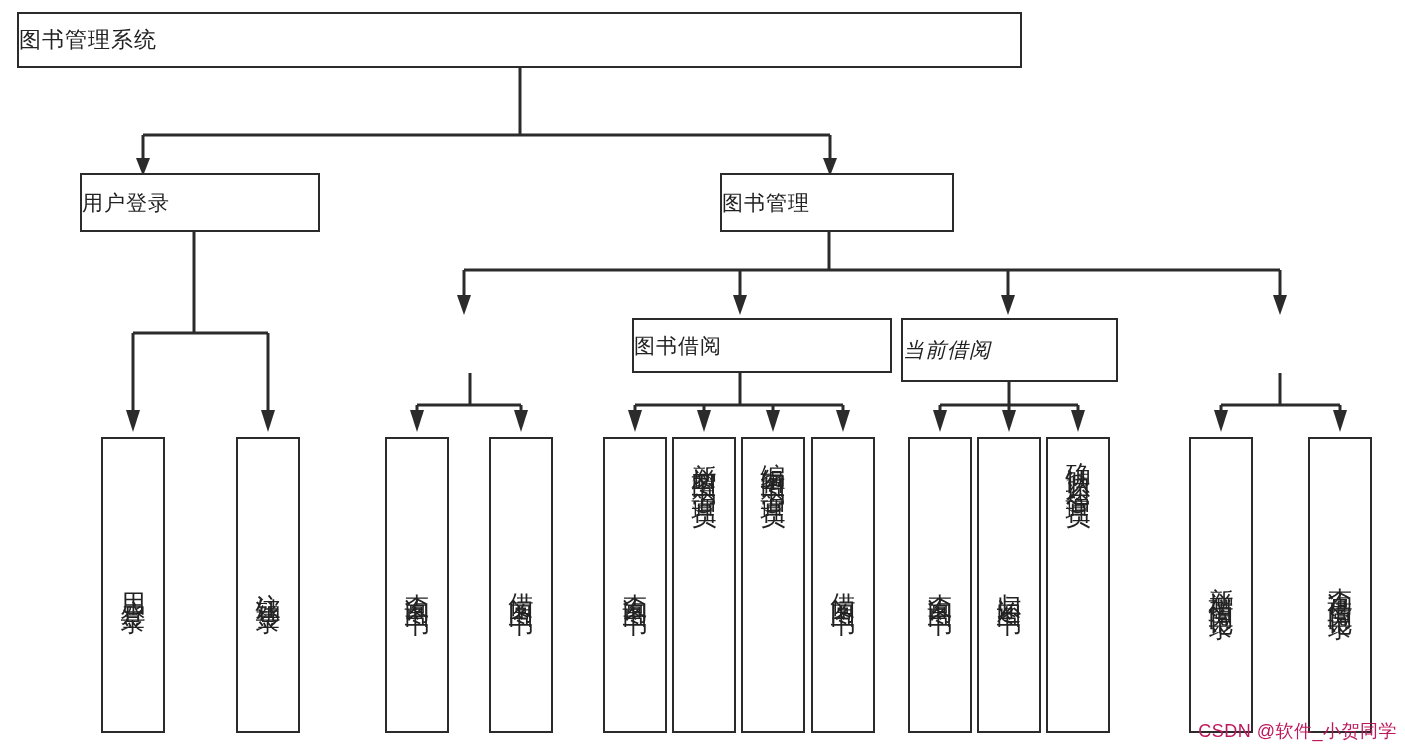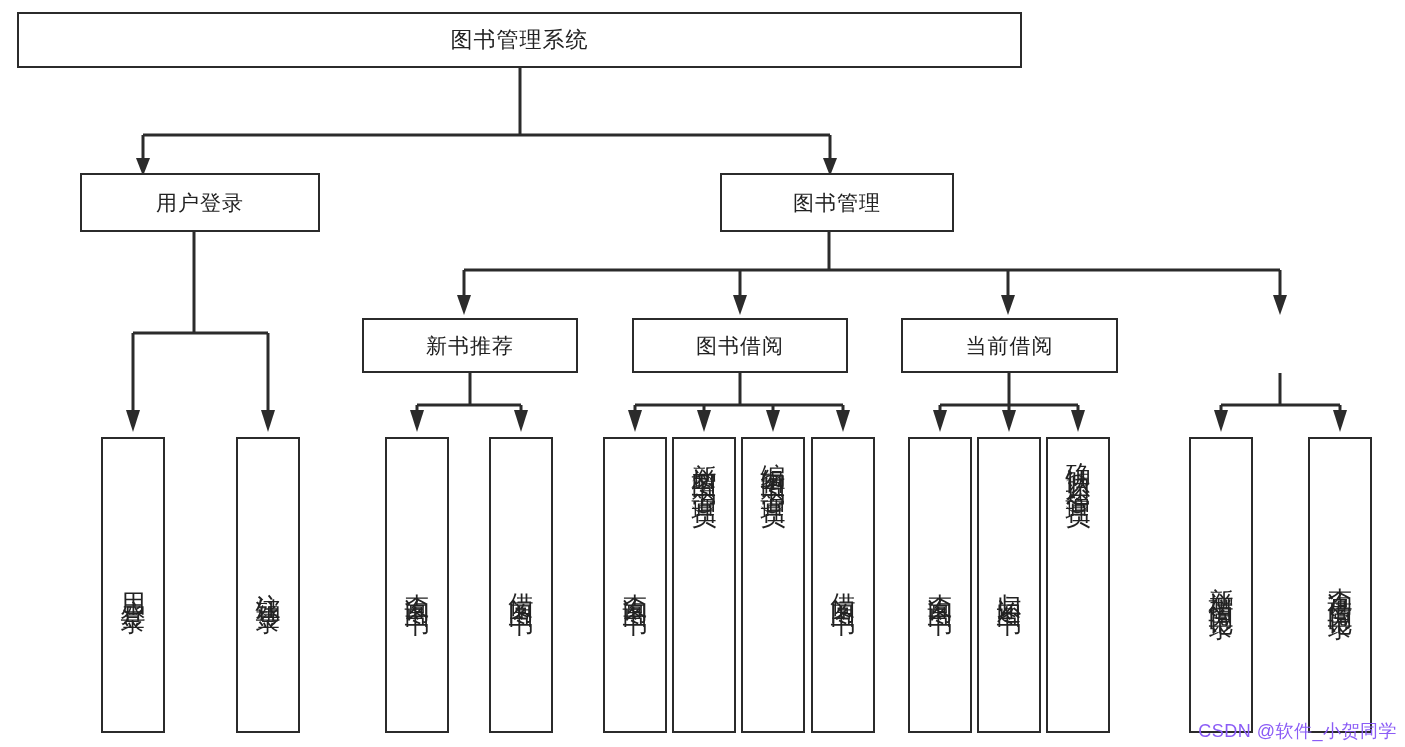--- a/index.html
+++ b/index.html
@@ -9,21 +9,21 @@
   }
   #canvas{position:relative;width:1405px;height:747px;background:#fff;}
   svg.lines{position:absolute;left:0;top:0;width:1405px;height:747px;}
   .node{
     position:absolute;
     box-sizing:border-box;
     background:#ffffff;
     border:2px solid #2b2b2b;
     display:flex;
     align-items:center;
-    justify-content:center;
+    justify-content:flex-start;
   }
   .node .lbl{
     color:#222;
     line-height:1.12;
     white-space:nowrap;
   }
   .node.horiz .lbl{font-size:21px;letter-spacing:1px;}
   .node.root .lbl{font-size:22px;letter-spacing:1px;}
   .node.leaf{
     align-items:flex-start;
@@ -37,21 +37,21 @@
     letter-spacing:6px;
     line-height:1;
     color:#222;
   }
   .node.leaf.center-v{align-items:center;padding-top:0;}
   .watermark{
     position:absolute;
     right:8px;
     bottom:4px;
     font-size:18px;
-    color:#8b5cf6;
+    color:#be185d;
     white-space:nowrap;
     pointer-events:none;
     letter-spacing:0.5px;
   }
 </style>
 </head>
 <body>
 
 <div id="canvas">
 
@@ -132,29 +132,26 @@
   </div>
 
   <div class="node horiz" style="left:80px;top:173px;width:240px;height:59px;">
     <span class="lbl">用户登录</span>
   </div>
 
   <div class="node horiz" style="left:720px;top:173px;width:234px;height:59px;">
     <span class="lbl">图书管理</span>
   </div>
 
-  <div class="node horiz" style="left:362px;top:318px;width:216px;height:55px;">
-    <span class="lbl">新书推荐</span>
-  </div>
 
-  <div class="node horiz" style="left:632px;top:318px;width:216px;height:55px;">
+  <div class="node horiz" style="left:632px;top:318px;width:260px;height:55px;">
     <span class="lbl">图书借阅</span>
   </div>
 
-  <div class="node horiz" style="left:901px;top:318px;width:217px;height:55px;">
+  <div class="node horiz" style="left:901px;top:318px;width:217px;height:64px;font-style:italic;">
     <span class="lbl">当前借阅</span>
   </div>
 
 
   <div class="node leaf center-v" style="left:101px;top:437px;width:64px;height:296px;">
     <span class="lbl">用户登录</span>
   </div>
   <div class="node leaf center-v" style="left:236px;top:437px;width:64px;height:296px;">
     <span class="lbl">注销登录</span>
   </div>

